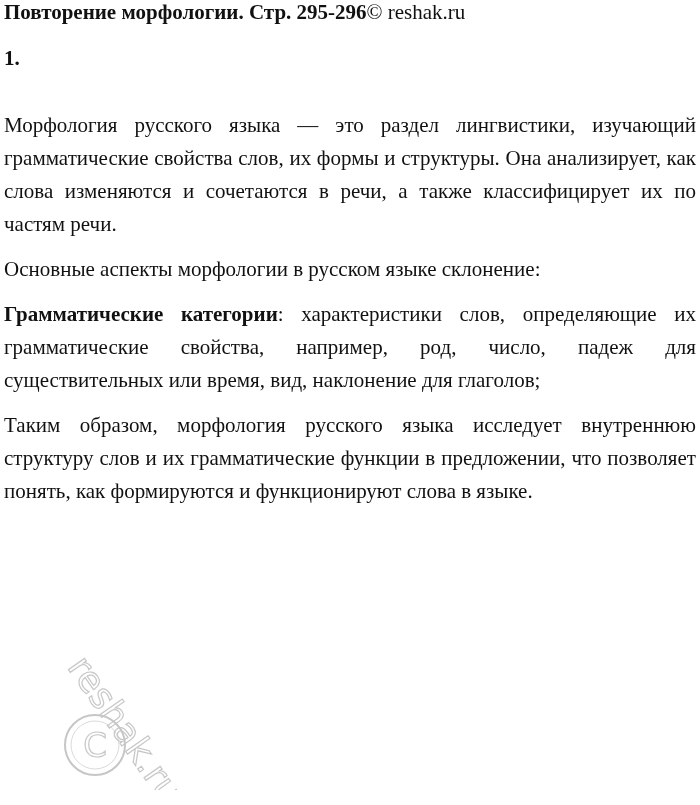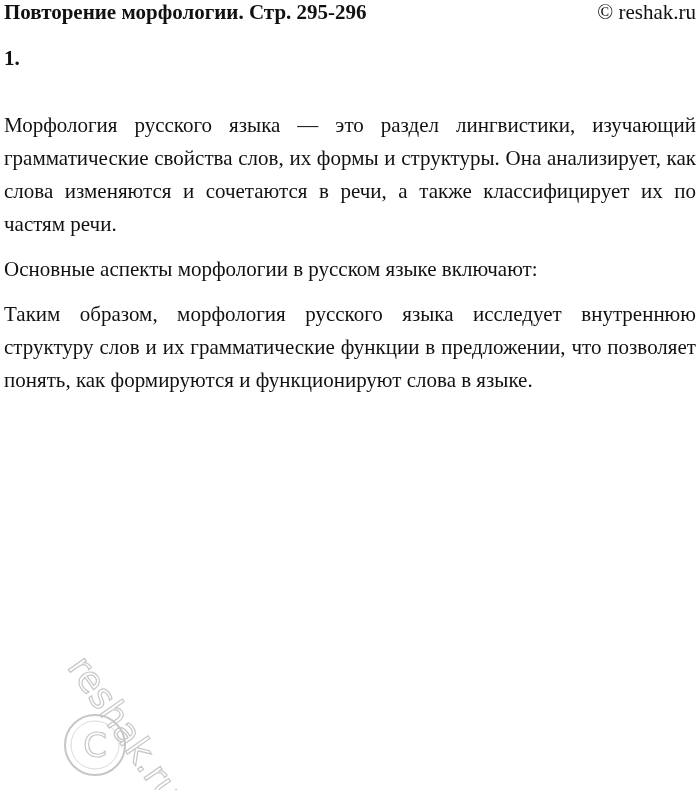--- a/index.html
+++ b/index.html
@@ -3,21 +3,21 @@
 <meta charset="utf-8">
 <style>
   html, body { margin: 0; padding: 0; background: #ffffff; }
   body {
     width: 700px; height: 805px; overflow: hidden; position: relative;
     font-family: "Liberation Serif", "DejaVu Serif", serif;
     color: #111111;
   }
   .header {
     position: absolute; left: 4px; right: 4px; top: 0px; height: 30px;
-    display: flex; justify-content: space-between; align-items: flex-start;
+    display: flex; justify-content: flex-start; align-items: flex-start;
     font-size: 21px; line-height: 24px;
   }
   .header .title { font-weight: bold; }
   .header .copy { font-weight: normal; }
   .num {
     position: absolute; left: 4px; top: 46px;
     font-size: 21px; font-weight: bold; line-height: 24px;
   }
   .content {
     position: absolute; left: 4px; right: 4px; top: 97px;
@@ -38,21 +38,22 @@
 
 <div class="header">
   <span class="title">Повторение морфологии. Стр. 295-296</span>
   <span class="copy">© reshak.ru</span>
 </div>
 
 <div class="num">1.</div>
 
 <div class="content">
   <p>Морфология русского языка — это раздел лингвистики, изучающий грамматические свойства слов, их формы и структуры. Она анализирует, как слова изменяются и сочетаются в речи, а также классифицирует их по частям речи.</p>
-  <p>Основные аспекты морфологии в русском языке включают:</p>
+  <p>Основные аспекты морфологии в русском языке склонение:</p>
+  <p><b>Грамматические категории</b><span>: характеристики слов, определяющие их грамматические свойства, например, род, число, падеж для существительных или время, вид, наклонение для глаголов;</span></p>
   <p>Таким образом, морфология русского языка исследует внутреннюю структуру слов и их грамматические функции в предложении, что позволяет понять, как формируются и функционируют слова в языке.</p>
 </div>
 
 <svg class="watermark" viewBox="0 0 170 170">
   <circle cx="55" cy="125" r="30" fill="none" stroke="#999" stroke-width="2"></circle>
   <circle cx="55" cy="125" r="24" fill="none" stroke="#bbb" stroke-width="1"></circle>
   <text x="55" y="137" text-anchor="middle" font-size="34" fill="none" stroke="#999" stroke-width="1.2" font-family="DejaVu Sans, sans-serif">C</text>
   <text x="30" y="80" font-size="36" fill="none" stroke="#999" stroke-width="1.2" font-family="DejaVu Sans, sans-serif" transform="rotate(55 60 60)">reshak.ru</text>
 </svg>
 

